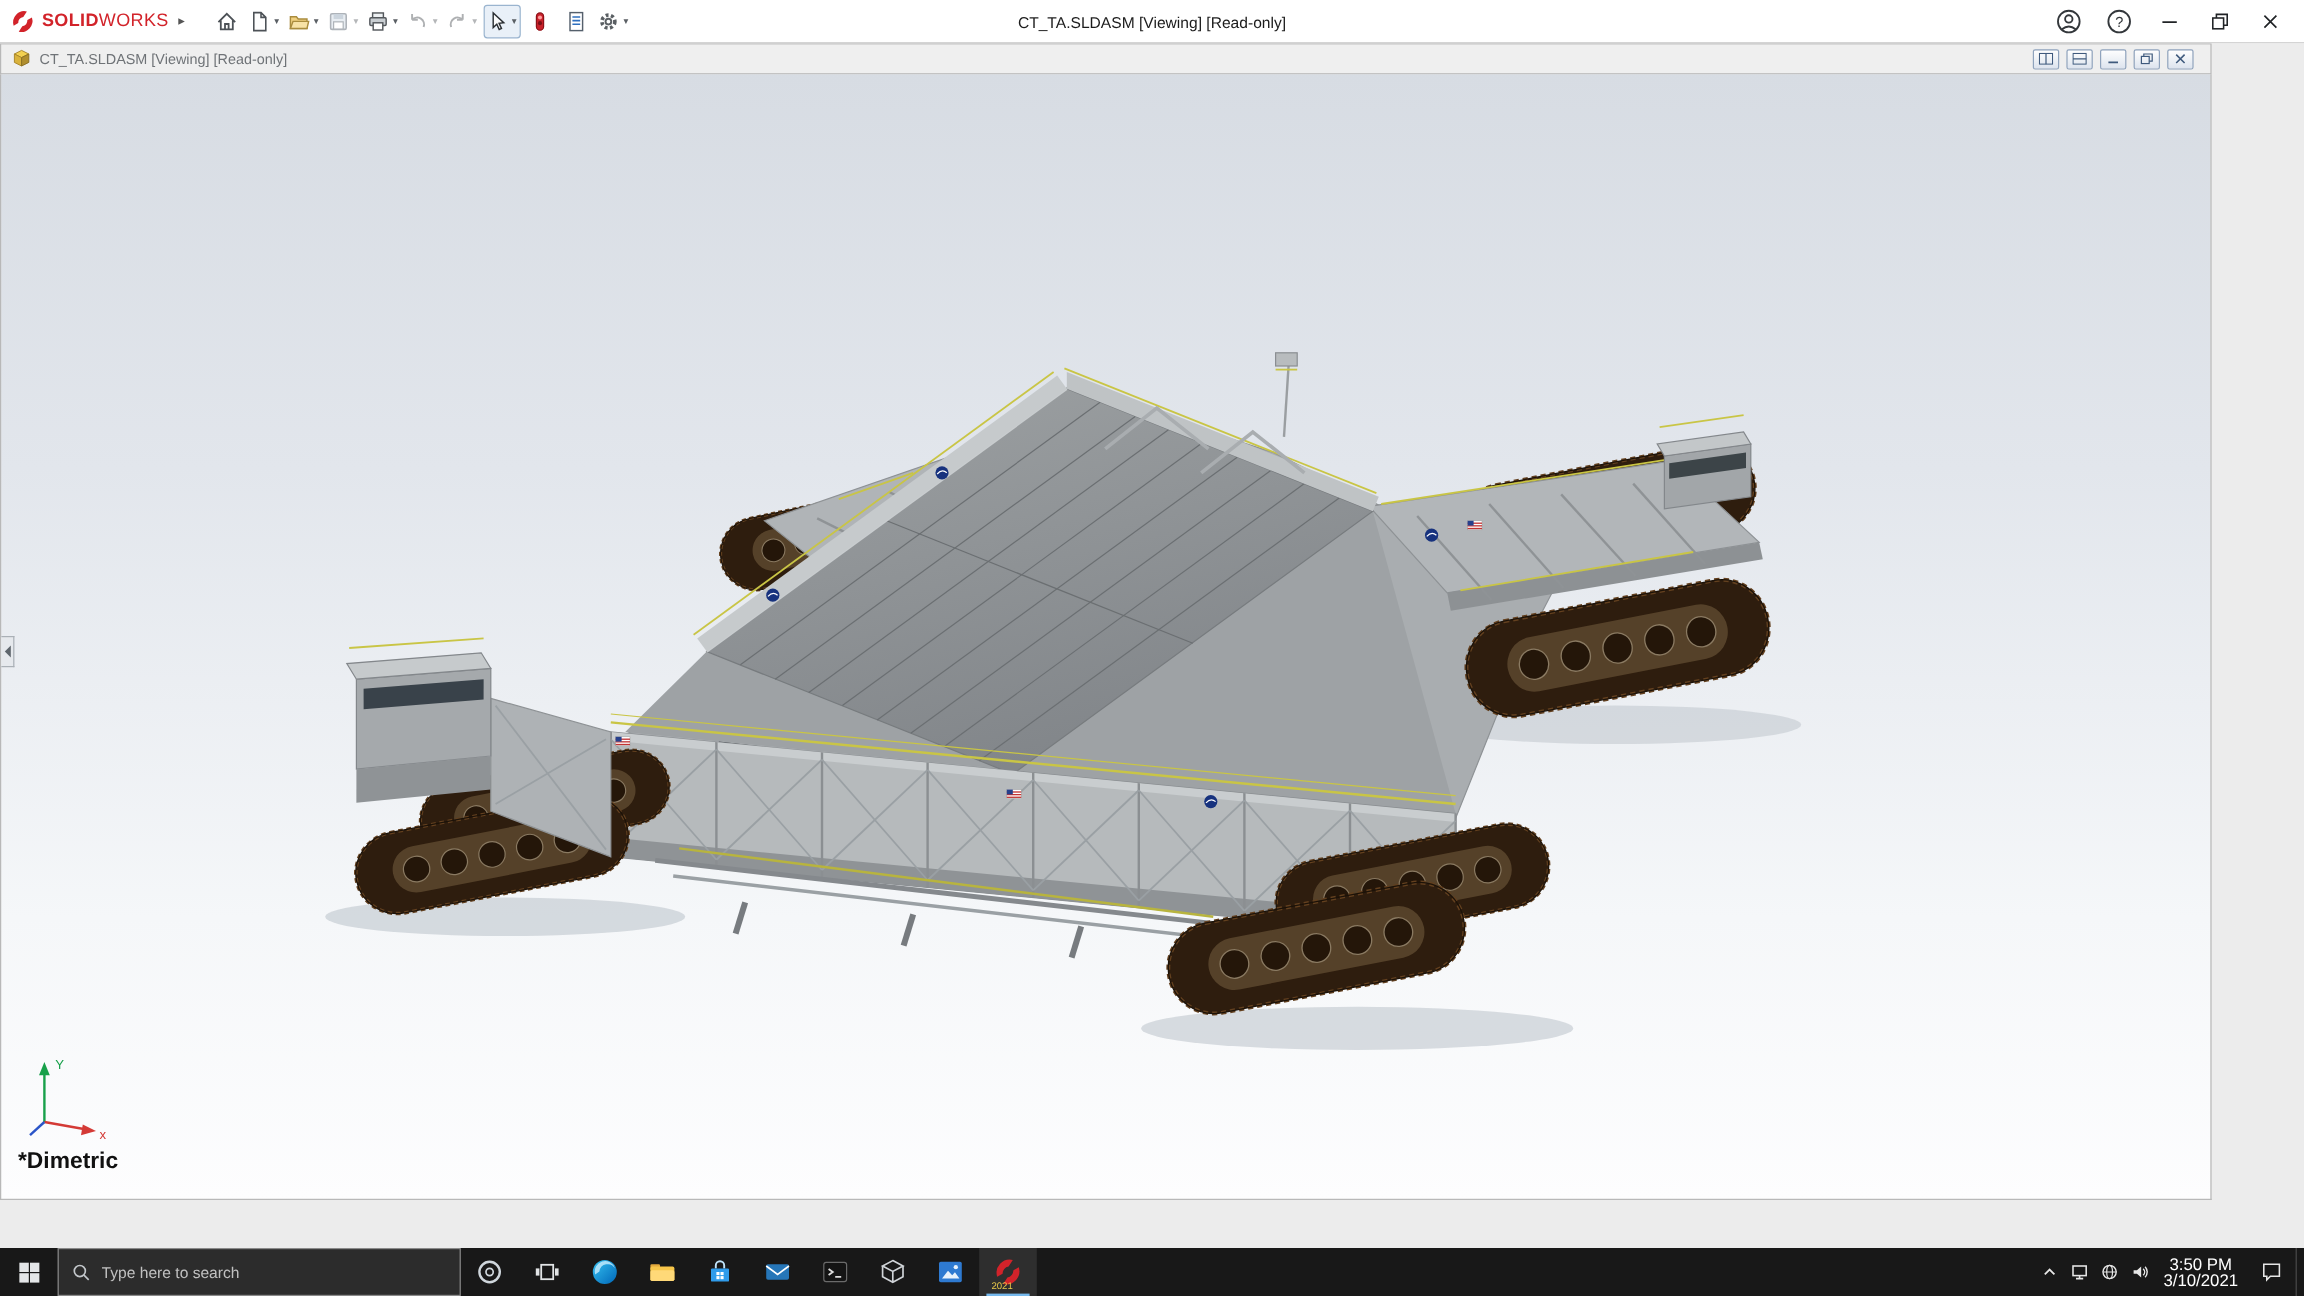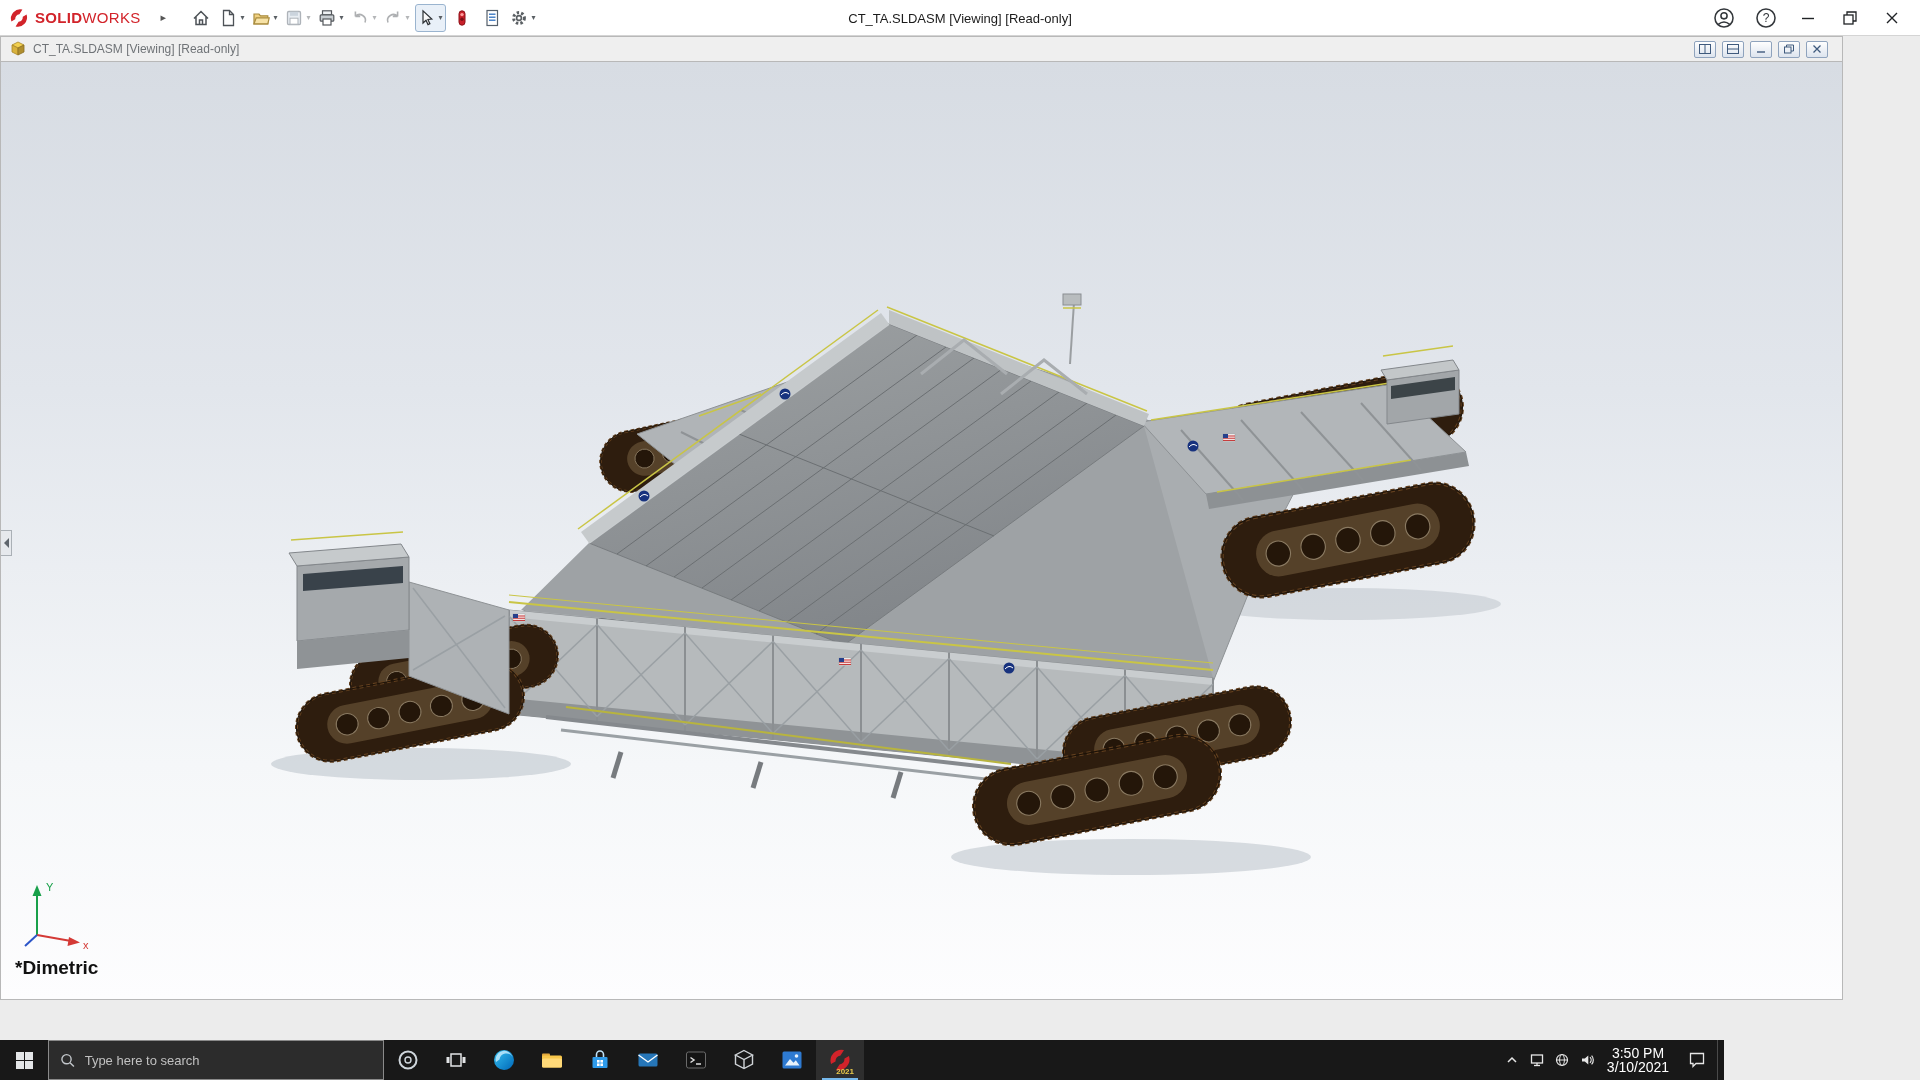--- a/index.html
+++ b/index.html
@@ -1,20 +1,20 @@
 <!DOCTYPE html>
 <html><head>
 <meta charset="utf-8">
 <style>
   *{box-sizing:border-box;margin:0;padding:0}
   html,body{width:1920px;height:1080px;overflow:hidden;background:#ececec;font-family:"Liberation Sans",sans-serif}
 
   
   .titlebar{position:absolute;top:0;left:0;width:1920px;height:36px;background:#ffffff;border-bottom:1px solid #d4d4d4;display:flex;align-items:center;padding:0 8px;z-index:30}
-  .brand{display:flex;align-items:center;gap:5px;margin-right:20px}
+  .brand{display:flex;align-items:center;gap:5px;margin-right:8px}
   .brand-text{font-size:15px;color:#d2232a;letter-spacing:.3px;white-space:nowrap}
   .brand-solid{font-weight:bold}
   .flyout{color:#555;font-size:11px;margin-right:20px}
   .tb-btn{height:28px;min-width:28px;display:flex;align-items:center;justify-content:center;border-radius:3px;margin:0 1px;border:1px solid transparent}
   .tb-btn.disabled{opacity:.45}
   .tb-btn.active{background:#e9f0f8;border:1px solid #9ab4cf}
   .caret{font-size:8px;color:#5a5f64;width:9px;text-align:center}
   .title-center{position:absolute;left:0;right:0;top:0;height:36px;display:flex;align-items:center;justify-content:center;font-size:13px;color:#1b1b1b;pointer-events:none}
   .win-controls{margin-left:auto;display:flex;align-items:center;gap:2px}
   .wc{width:40px;height:34px;display:flex;align-items:center;justify-content:center}
@@ -28,29 +28,29 @@
   
   .viewport{position:absolute;top:62px;left:0;width:1843px;height:938px;overflow:hidden;
     background:linear-gradient(180deg,#d7dce3 0%,#e2e6ec 35%,#f5f7f9 75%,#fdfdfe 100%);
     border-left:1px solid #b8b8b8;border-right:1px solid #b8b8b8;border-bottom:1px solid #b8b8b8}
   .model-svg{position:absolute;left:0;top:0}
   .collapse-tab{position:absolute;left:0;top:468px;width:11px;height:26px;background:#e6e9ed;border:1px solid #aab0b6;border-left:none;display:flex;align-items:center;justify-content:center}
   .triad{position:absolute;left:14px;bottom:38px}
   .orient-label{position:absolute;left:14px;bottom:20px;font-size:19px;font-weight:bold;color:#111}
 
   
-  .taskbar{position:absolute;left:0;bottom:0;width:1724px;height:40px;background:#181818;display:flex;align-items:stretch;z-index:40}
+  .taskbar{position:absolute;left:0;bottom:0;width:1920px;height:40px;background:#181818;display:flex;align-items:stretch;z-index:40}
   .tb-start{width:48px;display:flex;align-items:center;justify-content:center}
   .tb-search{width:336px;background:#2c2c2c;border:1px solid #8a8a8a;display:flex;align-items:center;gap:9px;padding:0 11px}
   .tb-search input{background:transparent;border:none;outline:none;color:#cfcfcf;font-size:13px;width:100%;font-family:inherit}
   .tb-search input::placeholder{color:#c0c0c0}
   .tb-app{width:48px;display:flex;align-items:center;justify-content:center;position:relative}
   .tb-app.active{background:#2e2e2e}
   .app-underline{position:absolute;left:6px;right:6px;bottom:0;height:2px;background:#76b9ed}
-  .sw-year{position:absolute;right:10px;bottom:4px;font-size:8px;color:#e8c84a;font-weight:bold}
+  .sw-year{position:absolute;right:20px;bottom:4px;font-size:8px;color:#e8c84a;font-weight:normal}
   .tray{margin-left:auto;display:flex;align-items:center}
   .tray-ico{width:25px;height:40px;display:flex;align-items:center;justify-content:center}
   .clock{width:78px;text-align:center;color:#fff;font-size:14px;line-height:14px;padding:0 4px}
   .action-center{width:40px;height:40px;display:flex;align-items:center;justify-content:center}
   .show-desktop{width:7px;height:40px;border-left:1px solid #4a4a4a}
 </style>
 </head>
 <body>
 
 <div class="titlebar">

